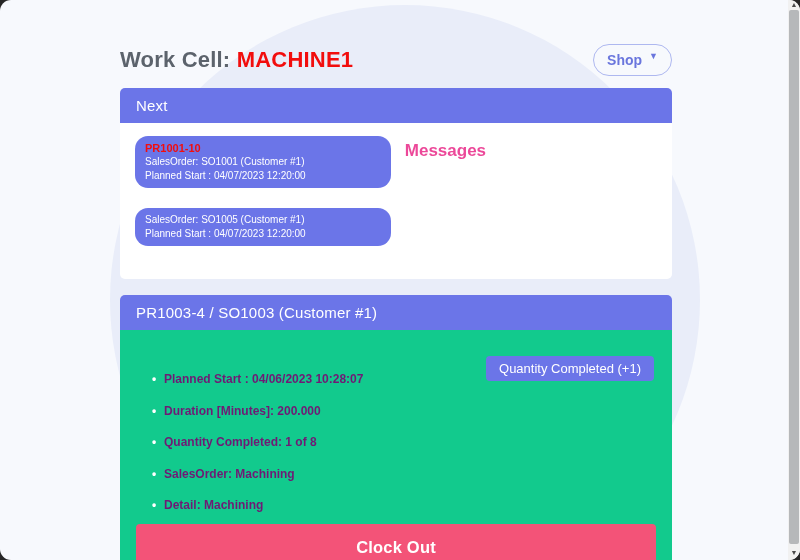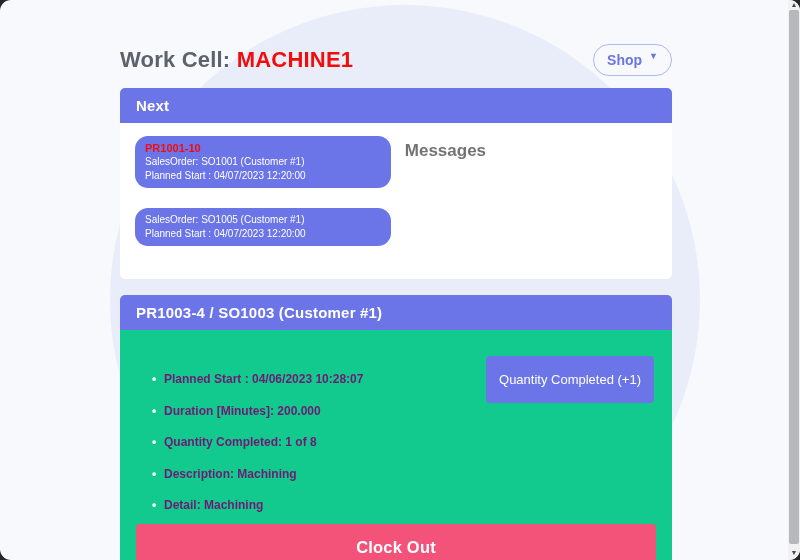--- a/index.html
+++ b/index.html
@@ -50,37 +50,37 @@
     color:#6a76dd;font-size:14px;font-weight:600;
     padding:7px 13px;cursor:pointer;display:flex;align-items:flex-start;gap:7px;
     font-family:inherit;
   }
   .caret{font-size:9px;line-height:9px;color:#6a76dd;}
   
   .panel{border-radius:5px;overflow:hidden;}
   .panel-next{margin-top:12px;}
   .panel-header{
     background:#6b75e8;color:#ffffff;
-    font-size:15px;font-weight:700;
+    font-size:15px;font-weight:400;
     padding:9px 16px;letter-spacing:.2px;
   }
   .panel-body-white{
     background:#ffffff;min-height:146px;box-sizing:border-box;
     padding:13px 15px;display:flex;
   }
   .jobs-col{width:49%;}
   .job-card{
     background:#6b75e8;border-radius:13px;
     padding:5px 10px;margin-bottom:20px;
   }
   .job-code{color:#f20d0d;font-size:11px;font-weight:700;line-height:14px;}
   .job-line{color:#ffffff;font-size:10px;font-weight:400;line-height:14px;}
   .messages-col{flex:1;padding-left:14px;}
   .messages-title{
-    font-size:17px;font-weight:600;color:#737373;margin-top:5px;
+    font-size:17px;font-weight:600;color:#ec4899;margin-top:5px;
   }
   
   .panel-current{margin-top:16px;}
   .panel-body-green{
     background:#12ca8d;box-sizing:border-box;
     padding:14px 16px 24px 16px;
   }
   .green-row{
     display:flex;justify-content:space-between;align-items:flex-start;
     margin-top:12px;
@@ -91,21 +91,21 @@
   ul.details li{
     color:#701a75;font-size:12px;font-weight:700;line-height:15.5px;
     position:relative;
     margin-top:16px;
   }
   ul.details li::before{
     content:"•";position:absolute;left:-12px;top:0;color:#ffffff;
   }
   .qty-btn{
     background:#6b75e8;color:#ffffff;border:none;border-radius:4px;
-    font-size:13px;font-weight:400;padding:16px 13px;cursor:pointer;
+    font-size:13px;font-weight:400;padding:5px 13px;cursor:pointer;
     margin-right:2px;font-family:inherit;
   }
   .clockout-btn{
     display:block;width:100%;height:48px;margin-top:10px;
     background:#f35378;color:#ffffff;border:none;border-radius:4px;
     font-size:16.5px;font-weight:700;cursor:pointer;letter-spacing:.2px;
     font-family:inherit;
   }
   
   .footer-artifact{margin-top:10px;margin-left:-4px;width:8px;opacity:.55;}
@@ -159,21 +159,21 @@
     </div>
 
     <div class="panel panel-current">
       <div class="panel-header">PR1003-4 / SO1003 (Customer #1)</div>
       <div class="panel-body-green">
         <div class="green-row">
           <ul class="details">
             <li>Planned Start : 04/06/2023 10:28:07</li>
             <li>Duration [Minutes]: 200.000</li>
             <li>Quantity Completed: 1 of 8</li>
-            <li>Description: Machining</li>
+            <li>SalesOrder: Machining</li>
             <li>Detail: Machining</li>
           </ul>
           <button class="qty-btn">Quantity Completed (+1)</button>
         </div>
         <button class="clockout-btn">Clock Out</button>
       </div>
     </div>
 
     <div class="footer-artifact">
       <div class="bar"></div>

